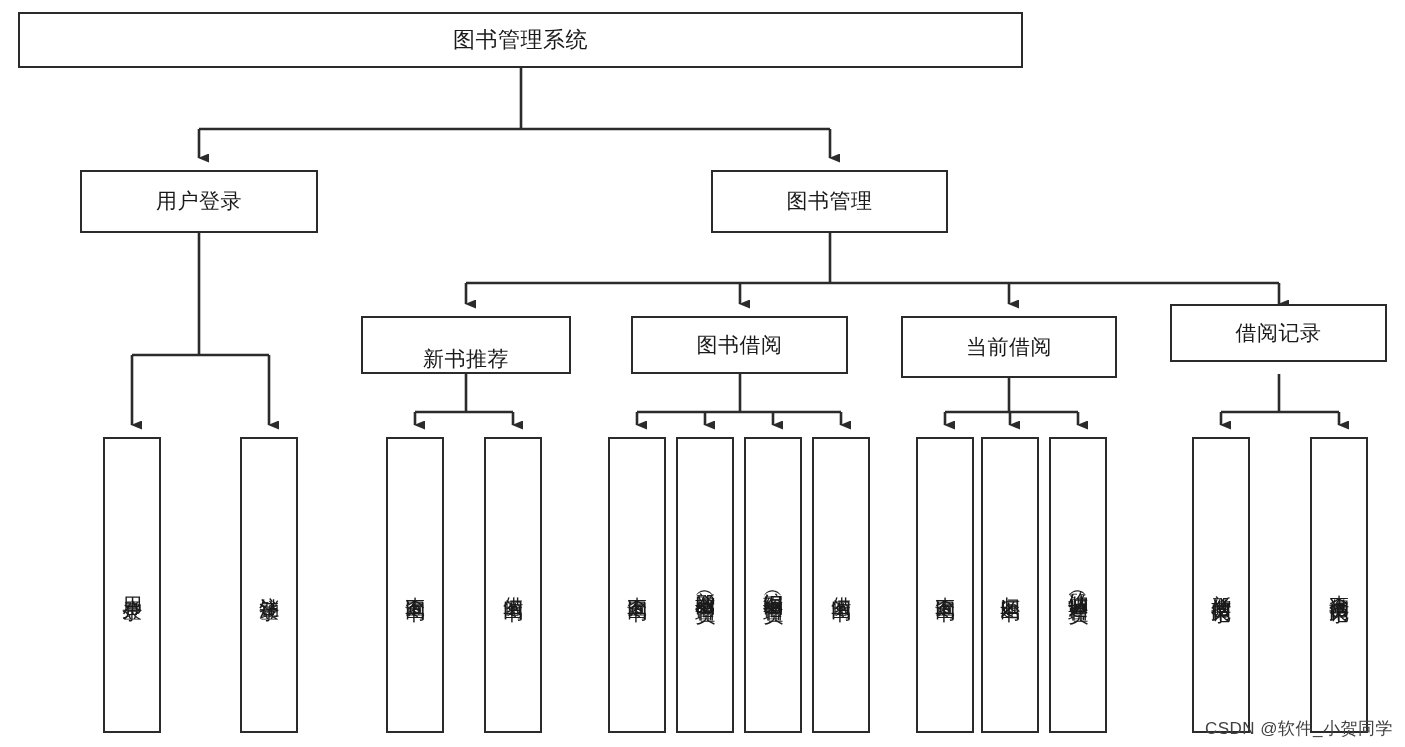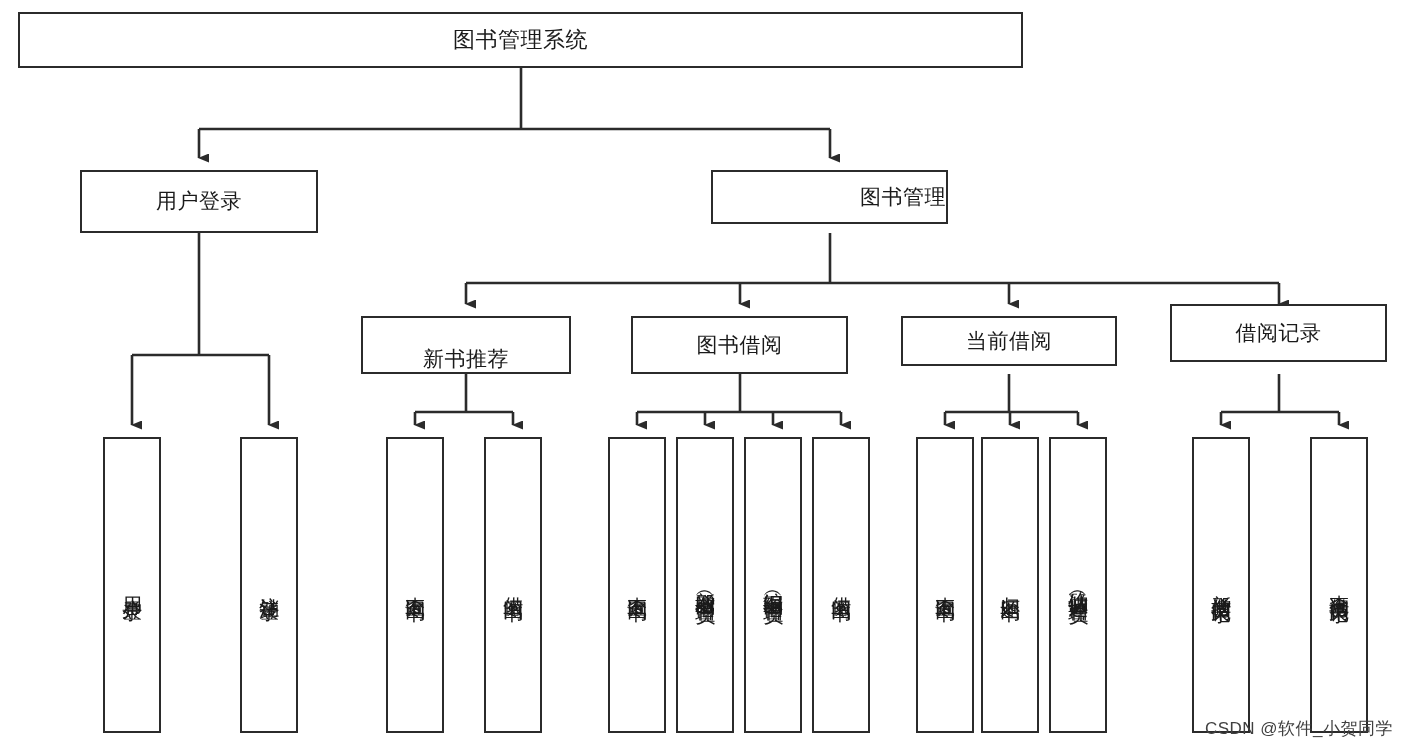--- a/index.html
+++ b/index.html
@@ -111,30 +111,30 @@
       </g>
   </svg>
 
   <div id="node-layer">
       <div class="node-box root" style="left: 18px; top: 12px; width: 1005px; height: 56px;">
         <span class="node-label">图书管理系统</span>
       </div>
       <div class="node-box" style="left: 80px; top: 170px; width: 238px; height: 63px;">
         <span class="node-label">用户登录</span>
       </div>
-      <div class="node-box" style="left: 711px; top: 170px; width: 237px; height: 54px; justify-content: flex-end;">
+      <div class="node-box" style="left: 711px; top: 170px; width: 237px; height: 63px;">
         <span class="node-label">图书管理</span>
       </div>
       <div class="node-box" style="left: 361px; top: 316px; width: 210px; height: 58px; align-items: flex-end;">
         <span class="node-label">新书推荐</span>
       </div>
       <div class="node-box" style="left: 631px; top: 316px; width: 217px; height: 58px;">
         <span class="node-label">图书借阅</span>
       </div>
-      <div class="node-box" style="left: 901px; top: 316px; width: 216px; height: 50px;">
+      <div class="node-box" style="left: 901px; top: 316px; width: 216px; height: 62px;">
         <span class="node-label">当前借阅</span>
       </div>
       <div class="node-box" style="left: 1170px; top: 304px; width: 217px; height: 58px;">
         <span class="node-label">借阅记录</span>
       </div>
       <div class="node-box vertical" style="left: 103px; top: 437px; width: 58px; height: 296px;">
         <span class="node-label">用户登录</span>
       </div>
       <div class="node-box vertical" style="left: 240px; top: 437px; width: 58px; height: 296px;">
         <span class="node-label">注销登录</span>

